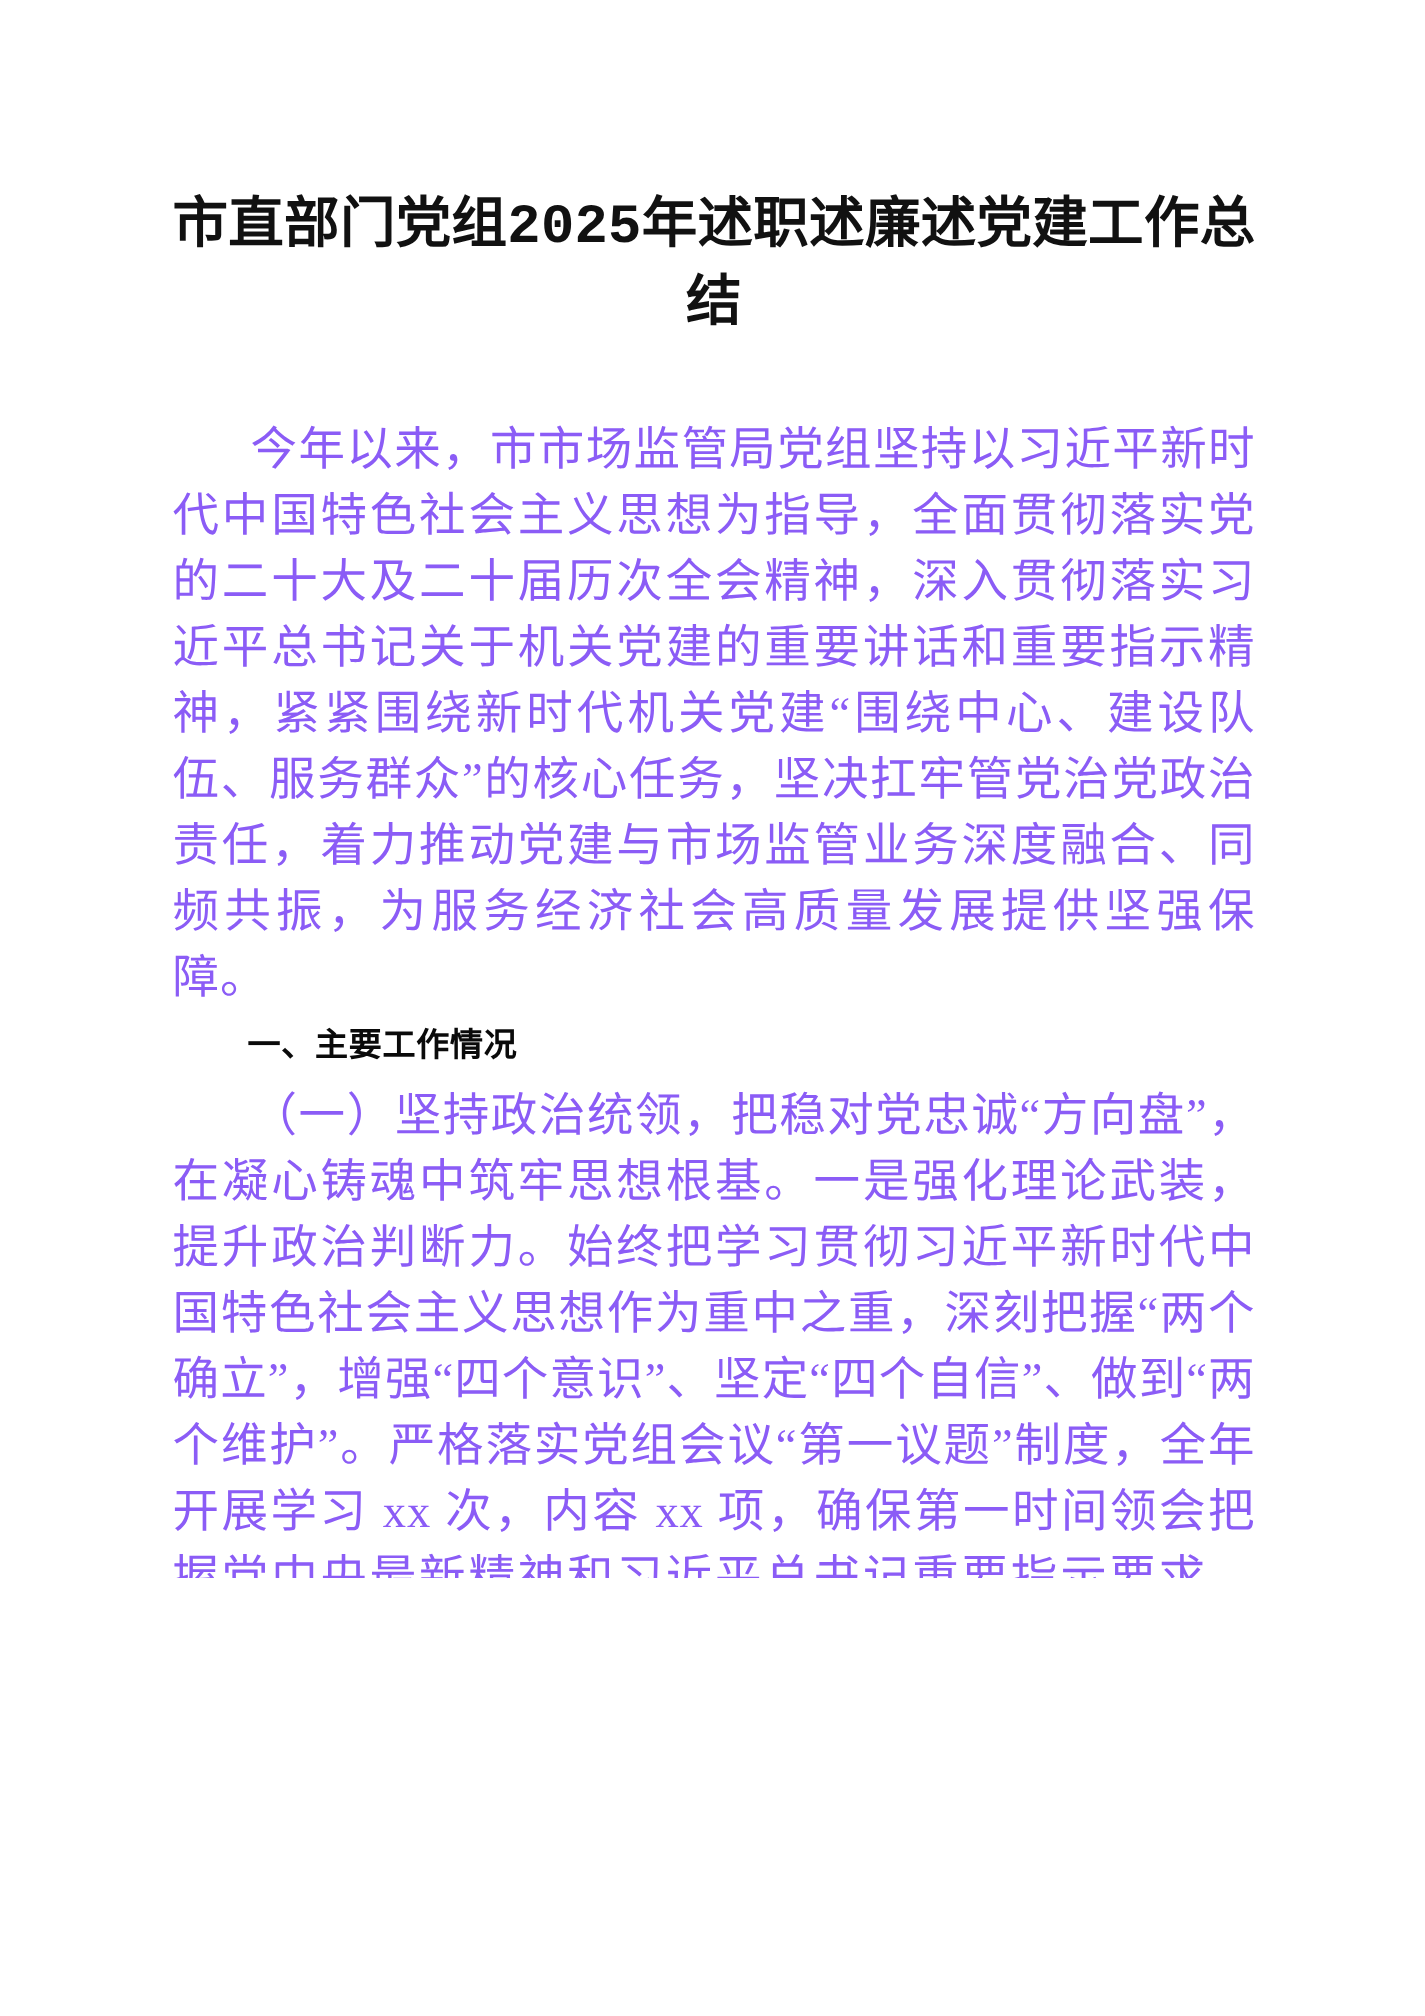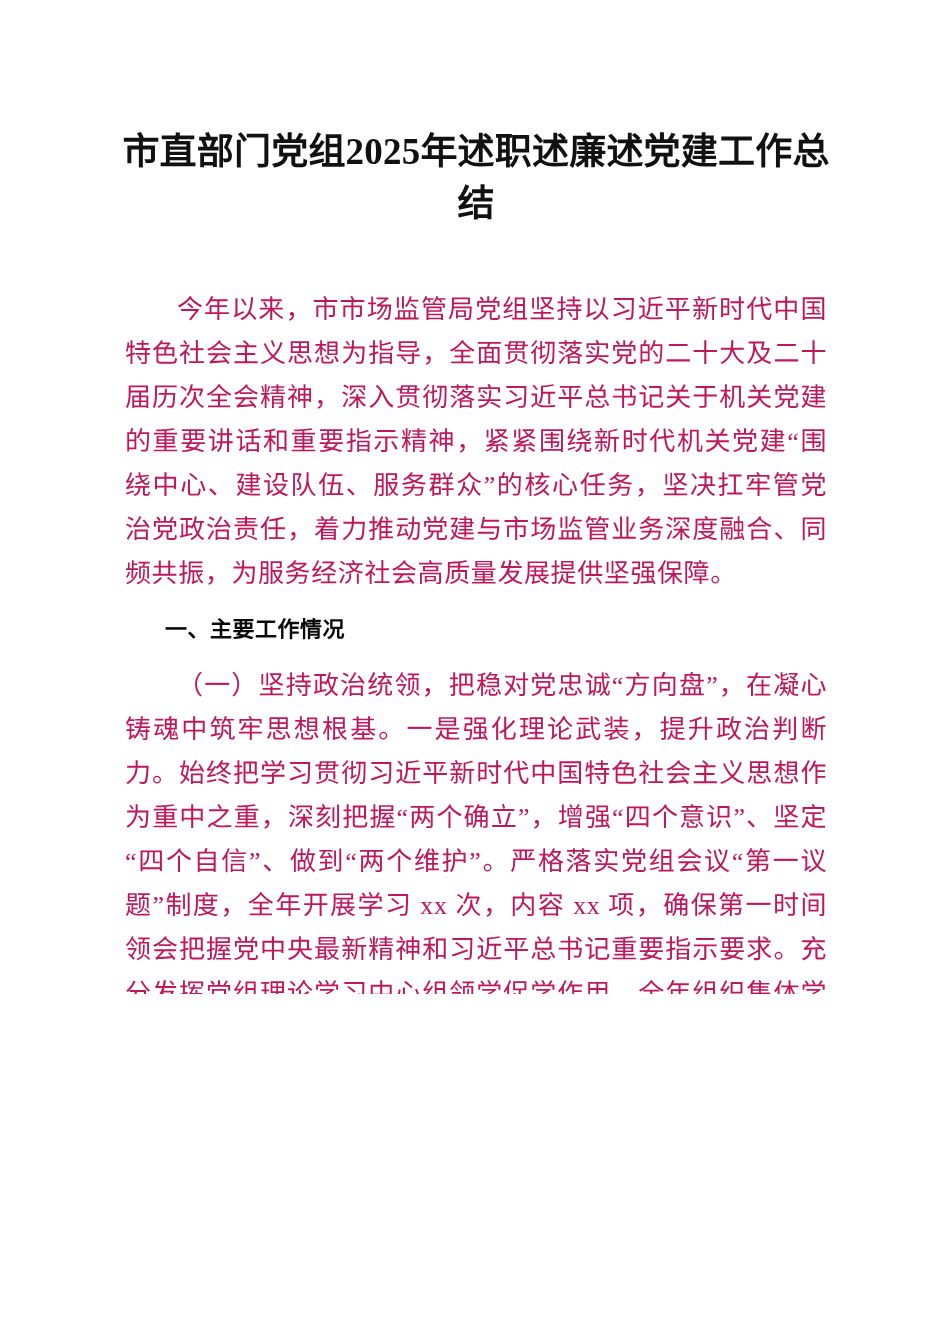--- a/index.html
+++ b/index.html
@@ -30,21 +30,21 @@
     position: absolute;
     left: 113px;
     top: 0;
     width: 726px;
   }
 
   
   .doc-title {
     margin: 0;
     padding-top: 126px;
-    font-family: Liberation Serif, serif;
+    font-family: Liberation Mono, monospace;
     font-weight: 700;
     font-size: 37px;
     line-height: 52px;
     text-align: center;
     letter-spacing: 0.2px;
     color: #111111;
   }
 
   
   .sec-heading {
@@ -53,29 +53,29 @@
     font-weight: 700;
     font-size: 22px;
     line-height: 44px;
     text-indent: 52px;
     letter-spacing: 0.5px;
     color: #0a0a0a;
   }
 
   
   .para {
-    margin: 12px;
+    margin: 2px;
     font-family: "Liberation Serif", "DejaVu Serif", serif;
-    font-size: 26px;
+    font-size: 31px;
     line-height: 44px;
     text-indent: 52px;
     text-align: justify;
     text-justify: inter-ideograph;
     letter-spacing: 0.6px;
-    color: #be185d;
+    color: #8b5cf6;
     word-break: break-all;
   }
 
   .spacer-lead {
     height: 46px;
   }
 
   
   .para-clip {
     max-height: 330px;

